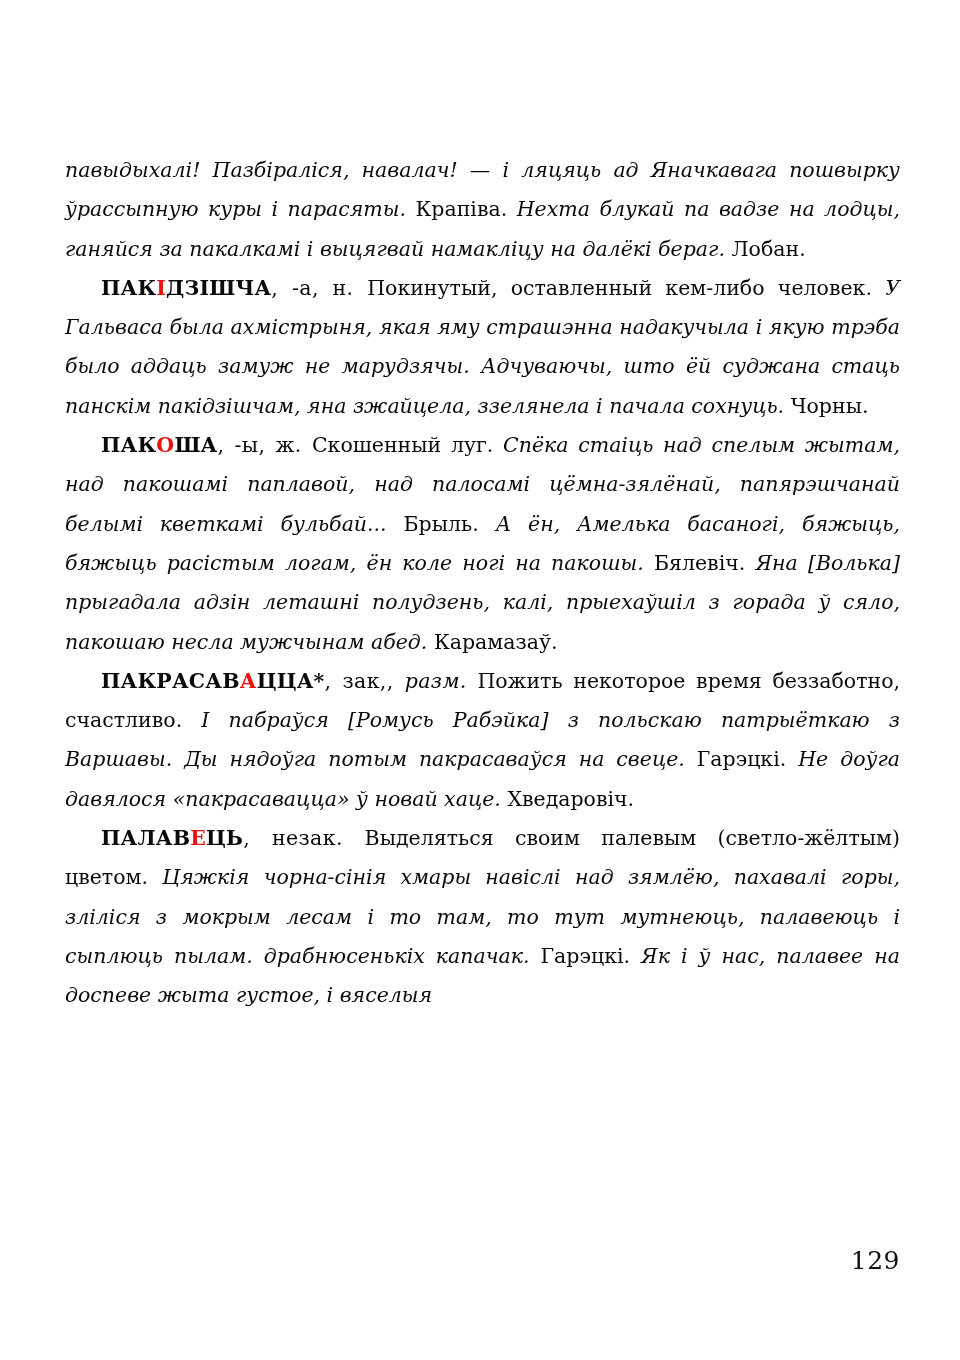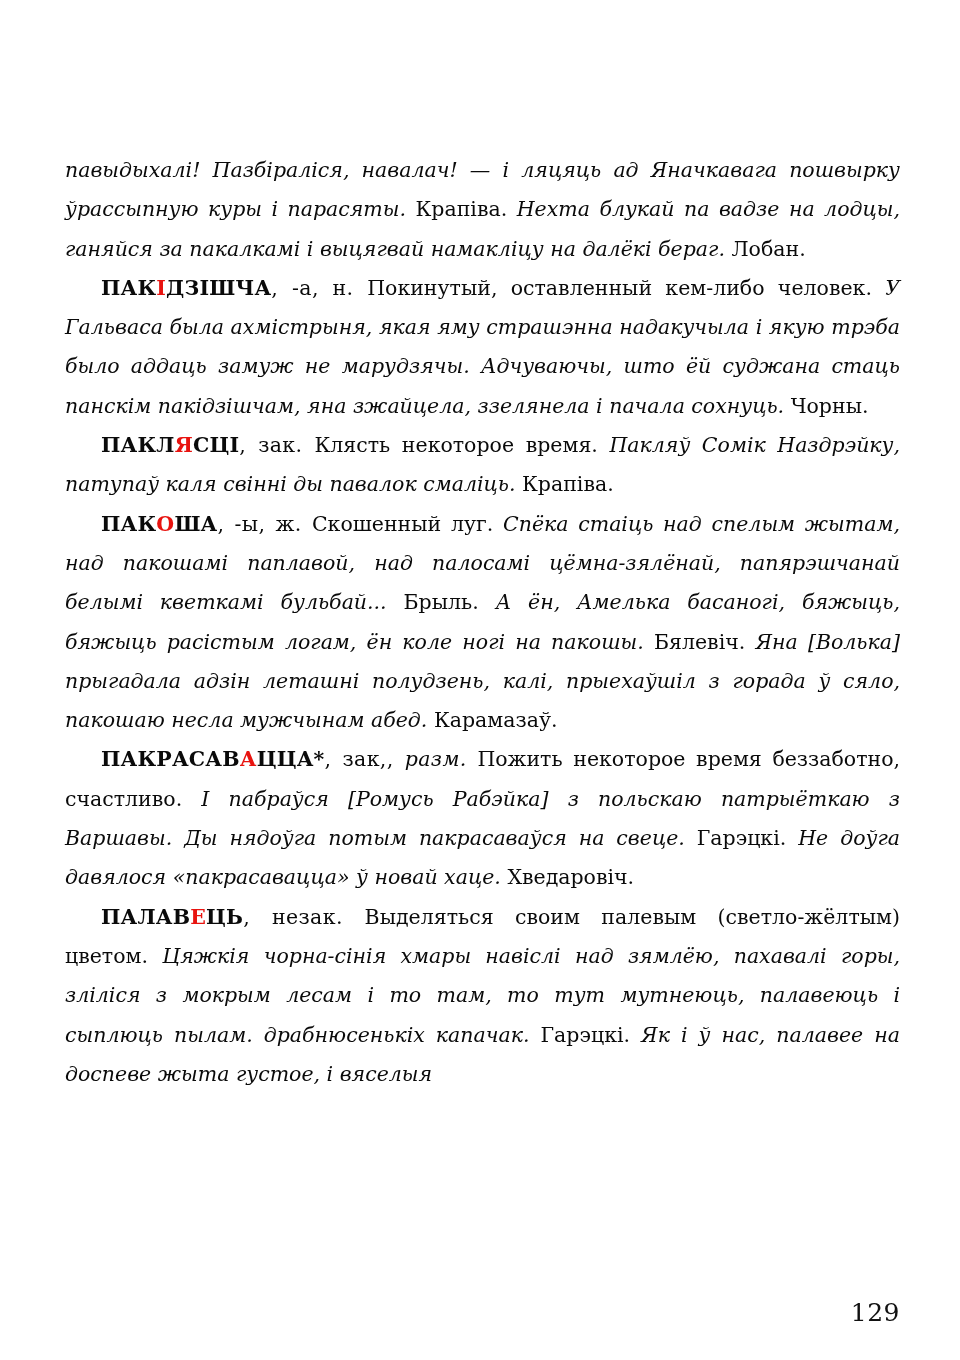--- a/index.html
+++ b/index.html
@@ -68,21 +68,21 @@
   .stress {
     color: #e8130f;
     font-weight: bold;
   }
   .star {
     font-weight: bold;
   }
   .folio {
     position: absolute;
     right: 60px;
-    top: 1298px;
+    top: 1246px;
     font-family: "DejaVu Serif", "Liberation Serif", serif;
     font-size: 25px;
     color: #111111;
     letter-spacing: 0.5px;
   }
 </style>
 </head>
 <body>
 
 <div class="page">
@@ -90,23 +90,20 @@
   <div class="column">
 
     <p class="para">
       <span class="q">павыдыхалі! Пазбіраліся, навалач! — і ляцяць ад Яначкавага пошвырку ўрассыпную куры і парасяты.</span><span class="src"> Крапіва. </span><span class="q">Нехта блукай па вадзе на лодцы, ганяйся за пакалкамі і выцягвай намакліцу на далёкі бераг.</span><span class="src"> Лобан.</span>
     </p>
 
     <p class="entry">
       <span class="hw"><span>ПАК</span><span class="stress">І</span><span>ДЗІШЧА</span><span class="star"></span></span><span class="gram">, -а, н. </span><span class="def">Покинутый, оставленный кем-либо человек. </span><span class="q">У Гальваса была ахмістрыня, якая яму страшэнна надакучыла і якую трэба было аддаць замуж не марудзячы. Адчуваючы, што ёй суджана стаць панскім пакідзішчам, яна зжайцела, ззелянела і пачала сохнуць.</span><span class="src"> Чорны.</span>
     </p>
 
-    <p class="entry">
-      <span class="hw"><span>ПАКЛ</span><span class="stress">Я</span><span>СЦІ</span><span class="star"></span></span><span class="gram">, зак. </span><span class="def">Клясть некоторое время. </span><span class="q">Пакляў Сомік Наздрэйку, патупаў каля свінні ды павалок смаліць.</span><span class="src"> Крапіва.</span>
-    </p>
 
     <p class="entry">
       <span class="hw"><span>ПАК</span><span class="stress">О</span><span>ША</span><span class="star"></span></span><span class="gram">, -ы, ж. </span><span class="def">Скошенный луг. </span><span class="q">Спёка стаіць над спелым жытам, над пакошамі паплавой, над палосамі цёмна-зялёнай, папярэшчанай белымі кветкамі бульбай...</span><span class="src"> Брыль.</span><span class="q">&nbsp;</span><span class="q">А ён, Амелька басаногі, бяжыць, бяжыць расістым логам, ён коле ногі на пакошы.</span><span class="src"> Бялевіч.</span><span class="q">&nbsp;</span><span class="q">Яна [Волька] прыгадала адзін леташні полудзень, калі, прыехаўшіл з горада ў сяло, пакошаю несла мужчынам абед.</span><span class="src"> Карамазаў.</span>
     </p>
 
     <p class="entry">
       <span class="hw"><span>ПАКРАСАВ</span><span class="stress">А</span><span>ЦЦА</span><span class="star">*</span></span><span class="gram">, зак,, </span><span class="gram gram-it">разм.</span><span class="def"> Пожить некоторое время беззаботно, счастливо. </span><span class="q">І пабраўся [Ромусь Рабэйка] з польскаю патрыёткаю з Варшавы. Ды нядоўга потым пакрасаваўся на свеце.</span><span class="src"> Гарэцкі.</span><span class="q">&nbsp;</span><span class="q">Не доўга давялося «пакрасавацца» ў новай хаце.</span><span class="src"> Хведаровіч.</span>
     </p>
 
     <p class="entry">

